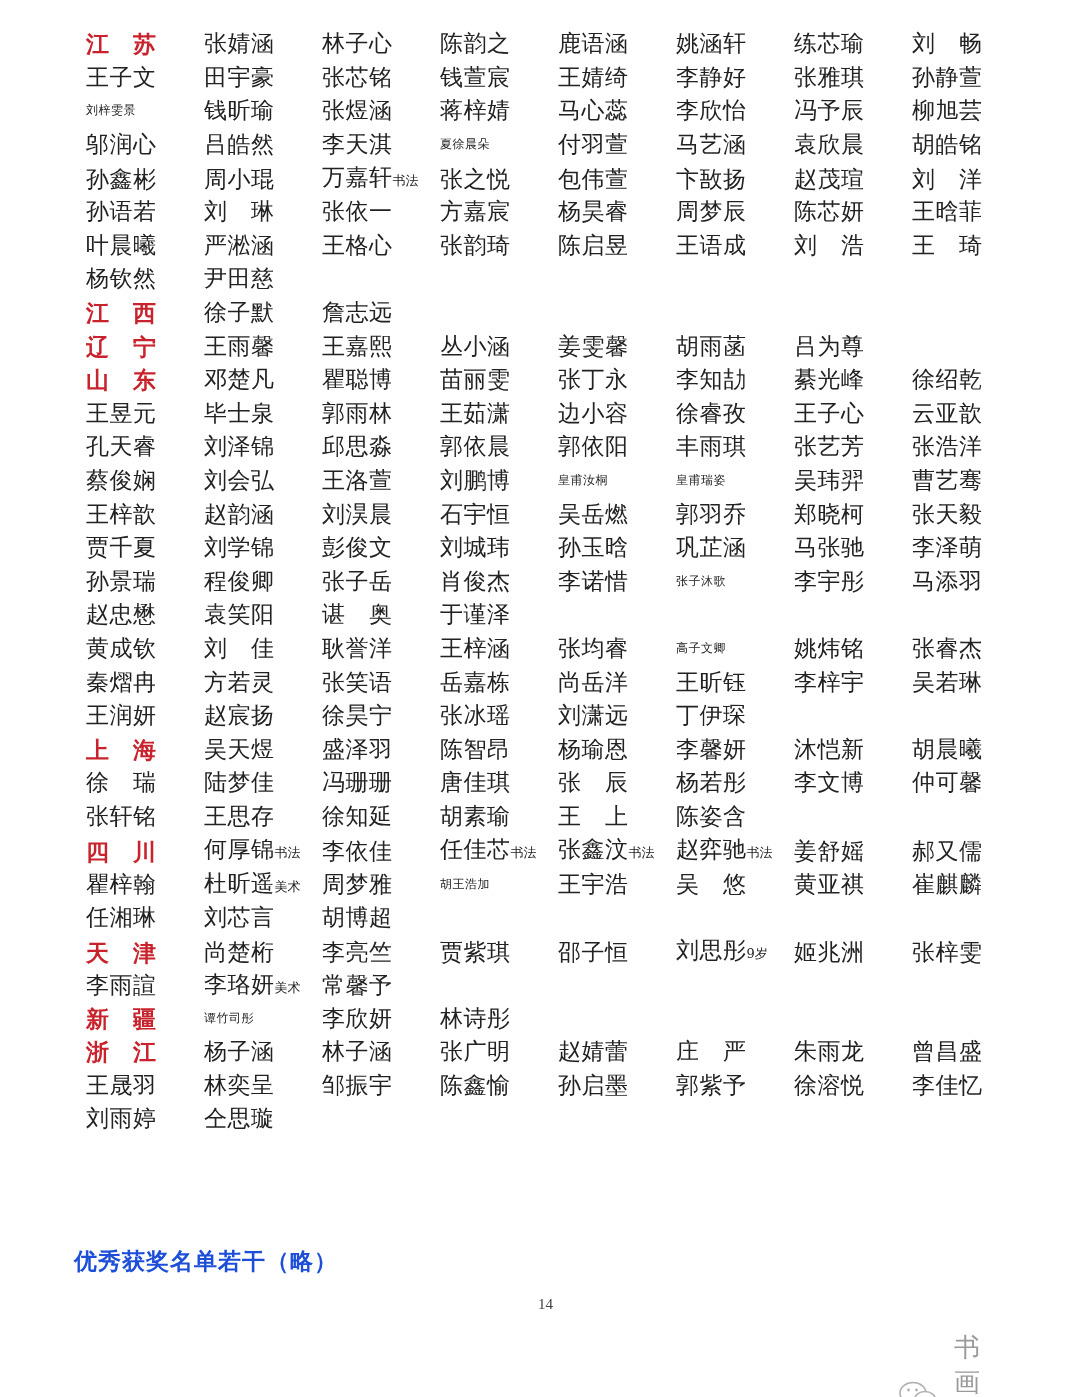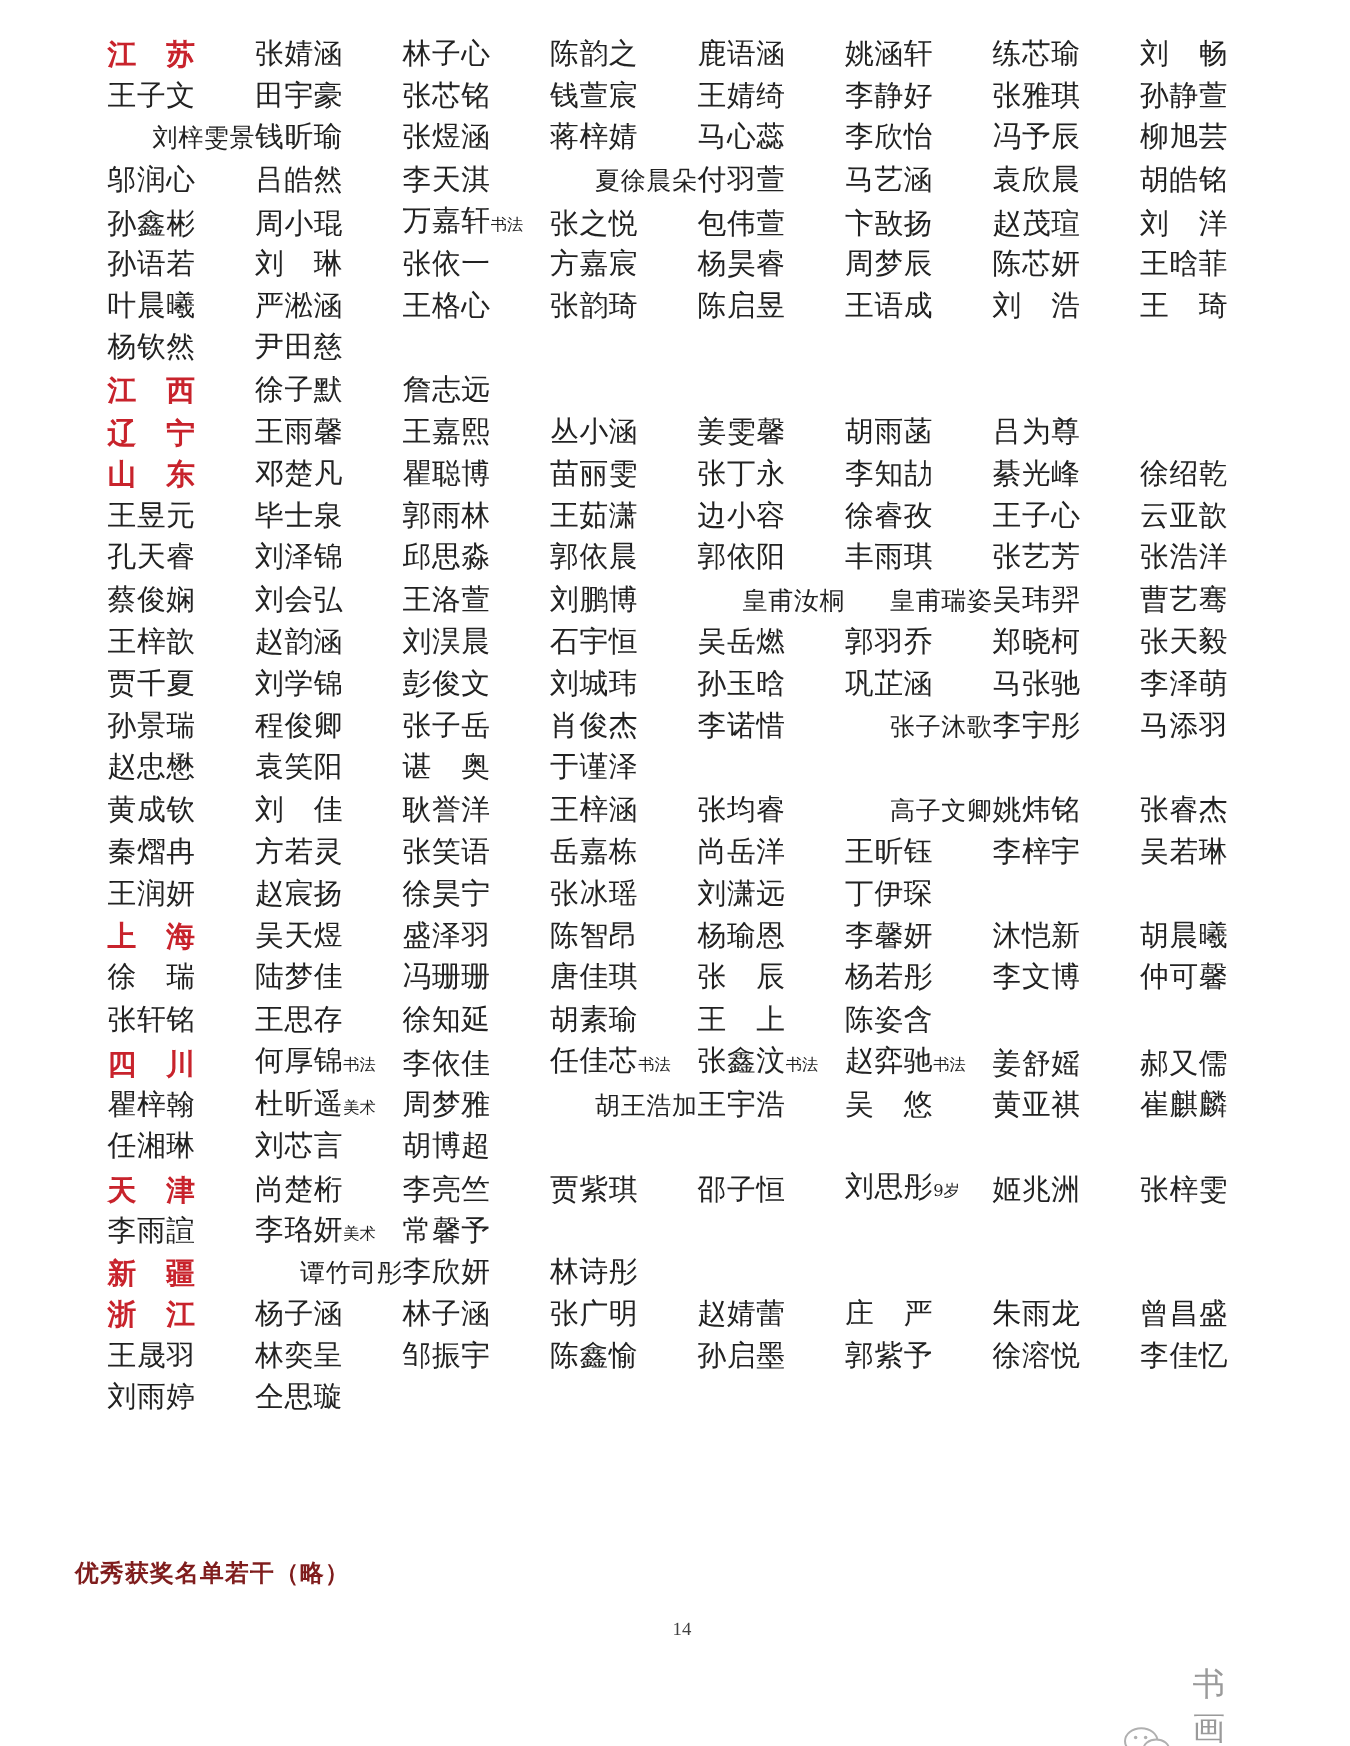--- a/index.html
+++ b/index.html
@@ -2,25 +2,25 @@
 <html><head>
 <meta charset="utf-8">
 <style>
   html, body { margin: 0; padding: 0; background: #ffffff; }
   body { width: 1080px; height: 1397px; position: relative; overflow: hidden;
          font-family: "DejaVu Serif", "Liberation Serif", serif; color: #222; }
   #page { position: absolute; left: 0; top: 0; width: 964px; height: 1397px; }
   .rows { position: absolute; left: 86px; top: 27px; }
   .row { display: grid; grid-template-columns: repeat(8, 118px); height: 33.6px; align-items: center; }
   .cell { font-size: 23px; line-height: 33px; white-space: nowrap; letter-spacing: 0.5px; }
-  .cell.small { font-size: 20px; text-align: right; }
+  .cell.small { font-size: 12px; }
   .cell .tag { font-size: 13px; letter-spacing: 0; }
   .province { color: #c8232c; font-weight: bold; }
-  .footer-title { position: absolute; left: 60px; top: 1246px; color: #7f1d1d;
-                  font-size: 19px; font-weight: bold; letter-spacing: 1px; }
+  .footer-title { position: absolute; left: 74px; top: 1246px; color: #1d4ed8;
+                  font-size: 23px; font-weight: bold; letter-spacing: 1px; }
   .page-num { position: absolute; left: 538px; top: 1296px; font-size: 15px; color: #404040;
               font-family: "Liberation Serif", serif; }
   .watermark { position: absolute; left: 898px; top: 1330px; display: flex; align-items: center;
                gap: 16px; color: #9a9a9a; font-size: 26px; font-family: "DejaVu Sans", sans-serif; justify-content: flex-end; }
   .watermark svg { width: 40px; height: 34px; }
 </style>
 </head>
 <body>
 
 <div id="page">

